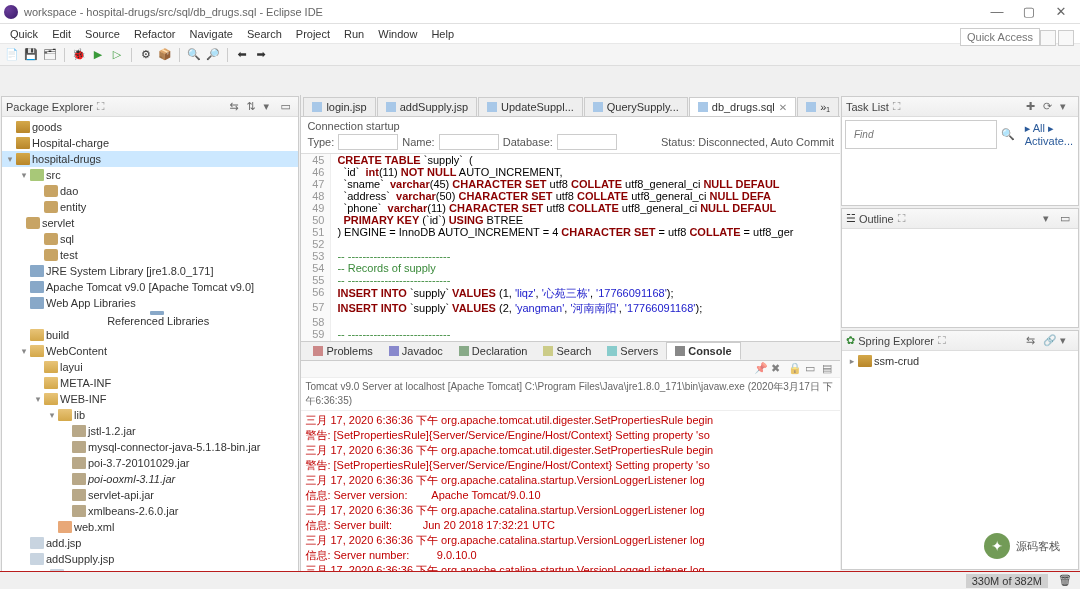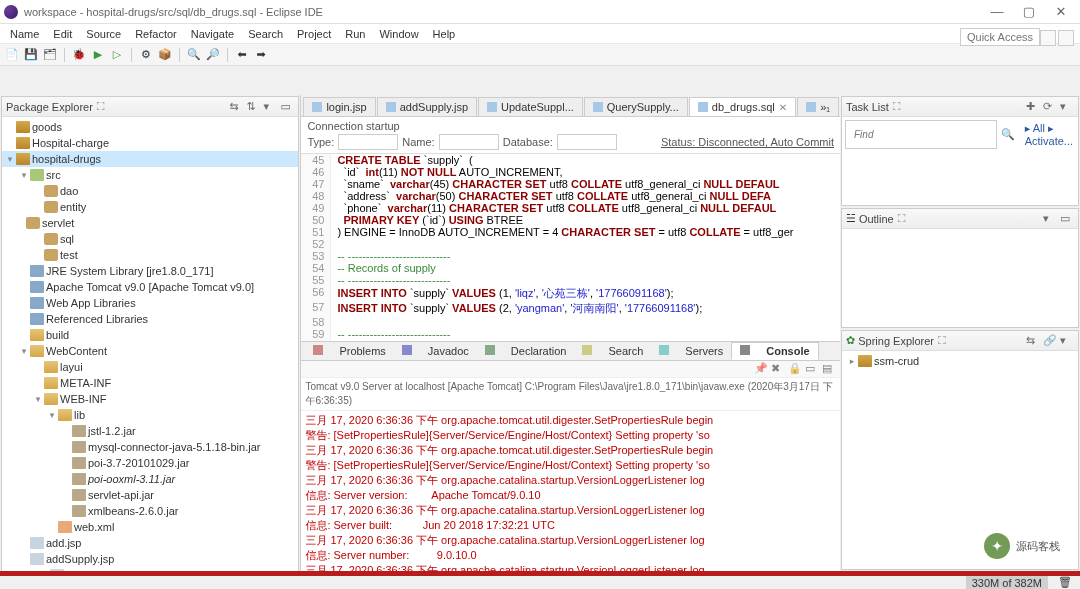--- a/index.html
+++ b/index.html
@@ -42,65 +42,65 @@
 .ed-tabs{height:22px;background:#f0f0f0;display:flex;align-items:flex-end;border-bottom:1px solid #ccc;padding-left:2px;}
 .etab{padding:3px 8px;background:#eee;border:1px solid #ccc;border-bottom:none;margin-right:1px;display:flex;align-items:center;gap:4px;font-size:10px;color:#555;}
 .etab.act{background:#fff;color:#000;}
 .etab .eic{width:10px;height:10px;background:#a8c8e8;}
 .etab .ex{color:#888;font-size:10px;}
 .conn-prof{background:#fff;border-bottom:1px solid #ddd;padding:3px 6px;}
 .conn-prof .cpt{color:#555;margin-bottom:2px;}
 .conn-row{display:flex;align-items:center;gap:4px;font-size:10px;}
 .conn-row label{color:#555;}
 .conn-row select,.conn-row .sel-box{border:1px solid #ccc;height:16px;width:60px;background:#fff;}
-.conn-row .stat{margin-left:auto;color:#555;text-decoration:underline;}
+.conn-row .stat{margin-left:auto;color:#555;}
 .editor{flex:1;background:#fff;overflow:auto;font-family:Consolas,monospace;font-size:12px;}
 .ln{display:flex;}
 .gut{width:30px;text-align:right;padding-right:6px;color:#999;background:#fafafa;border-right:1px solid #eee;}
 .code{padding-left:6px;white-space:pre;}
 .kw{color:#8b0000;font-weight:bold;}
 .ty{color:#8b0000;font-weight:bold;}
 .str{color:#2020cc;}
 .id{color:#000;}
 .cm{color:#3a8a3a;}
 .bot-tabs{height:20px;background:#f0f0f0;border-top:1px solid #ccc;border-bottom:1px solid #ccc;display:flex;align-items:center;padding:0 4px;}
-.btab{padding:2px 8px;color:#555;display:flex;align-items:flex-start;gap:16px;}
+.btab{padding:2px 8px;color:#555;display:flex;align-items:center;gap:3px;}
 .btab.act{background:#fff;border:1px solid #ccc;border-bottom-color:#fff;font-weight:bold;color:#000;}
 .btic{width:10px;height:10px;}
 .console{flex:0 0 160px;background:#fff;overflow:auto;font-family:Consolas,monospace;font-size:11px;padding:2px 4px;}
 .con-hdr{color:#666;font-size:10px;padding:2px 4px;background:#fff;border-bottom:1px solid #eee;}
 .con-line{white-space:pre;}
 .cred{color:#c00000;}
 .right-col{width:240px;display:flex;flex-direction:column;}
 .task-find{display:flex;align-items:center;padding:3px;gap:4px;}
 .task-find input{flex:1;border:1px solid #ccc;padding:8px;font-size:10px;color:#888;font-style:italic;}
 .task-links{padding:2px 6px;color:#2a5a9a;font-size:10px;}
 .task-links a{color:#2a5a9a;text-decoration:none;}
-.statusbar{height:18px;background:#f0f0f0;border-top:5px solid #b91c1c;display:flex;align-items:center;justify-content:flex-end;padding:0 8px;gap:10px;font-size:10px;color:#555;}
+.statusbar{height:18px;background:#f0f0f0;border-top:1px solid #b91c1c;display:flex;align-items:center;justify-content:flex-end;padding:0 8px;gap:10px;font-size:10px;color:#555;}
 .mem{background:#d0d0d0;padding:1px 6px;}
 .watermark{position:absolute;right:20px;bottom:30px;color:#aaa;font-size:22px;display:flex;align-items:center;gap:6px;opacity:.85;}
 .watermark .wic{width:26px;height:26px;border-radius:50%;background:#5a8a3a;display:flex;align-items:center;justify-content:center;color:#fff;font-size:14px;}
 .con-toolbar{display:flex;justify-content:flex-end;gap:3px;padding:1px 4px;background:#f8f8f8;border-bottom:1px solid #eee;}
 .con-toolbar span{width:14px;height:14px;opacity:.6;}
 </style>
 </head>
 <body>
 
 <div class="title-bar">
   <span class="app-icon"></span>
   <span class="title">workspace - hospital-drugs/src/sql/db_drugs.sql - Eclipse IDE</span>
   <div class="win-ctrl">
     <span>—</span>
     <span>▢</span>
     <span>✕</span>
   </div>
 </div>
 
 <div class="menu-bar" id="menu-bar">
-    <span>Name</span>
+    <span>Quick</span>
     <span>Edit</span>
     <span>Source</span>
     <span>Refactor</span>
     <span>Navigate</span>
     <span>Search</span>
     <span>Project</span>
     <span>Run</span>
     <span>Window</span>
     <span>Help</span>
   </div>
@@ -196,21 +196,21 @@
           <div class="tn" style="padding-left: 16px;">
             <span class="tw"></span>
             <span class="ic ic-lib"></span>
             <span>Apache Tomcat v9.0 [Apache Tomcat v9.0]</span>
           </div>
           <div class="tn" style="padding-left: 16px;">
             <span class="tw"></span>
             <span class="ic ic-lib"></span>
             <span>Web App Libraries</span>
           </div>
-          <div class="tn" style="padding-left: 16px;">
+          <div class="tn" style="padding-left: 16px; flex-direction: column;">
             <span class="tw"></span>
             <span class="ic ic-lib"></span>
             <span>Referenced Libraries</span>
           </div>
           <div class="tn" style="padding-left: 16px;">
             <span class="tw"></span>
             <span class="ic ic-fld"></span>
             <span>build</span>
           </div>
           <div class="tn" style="padding-left: 16px;">

